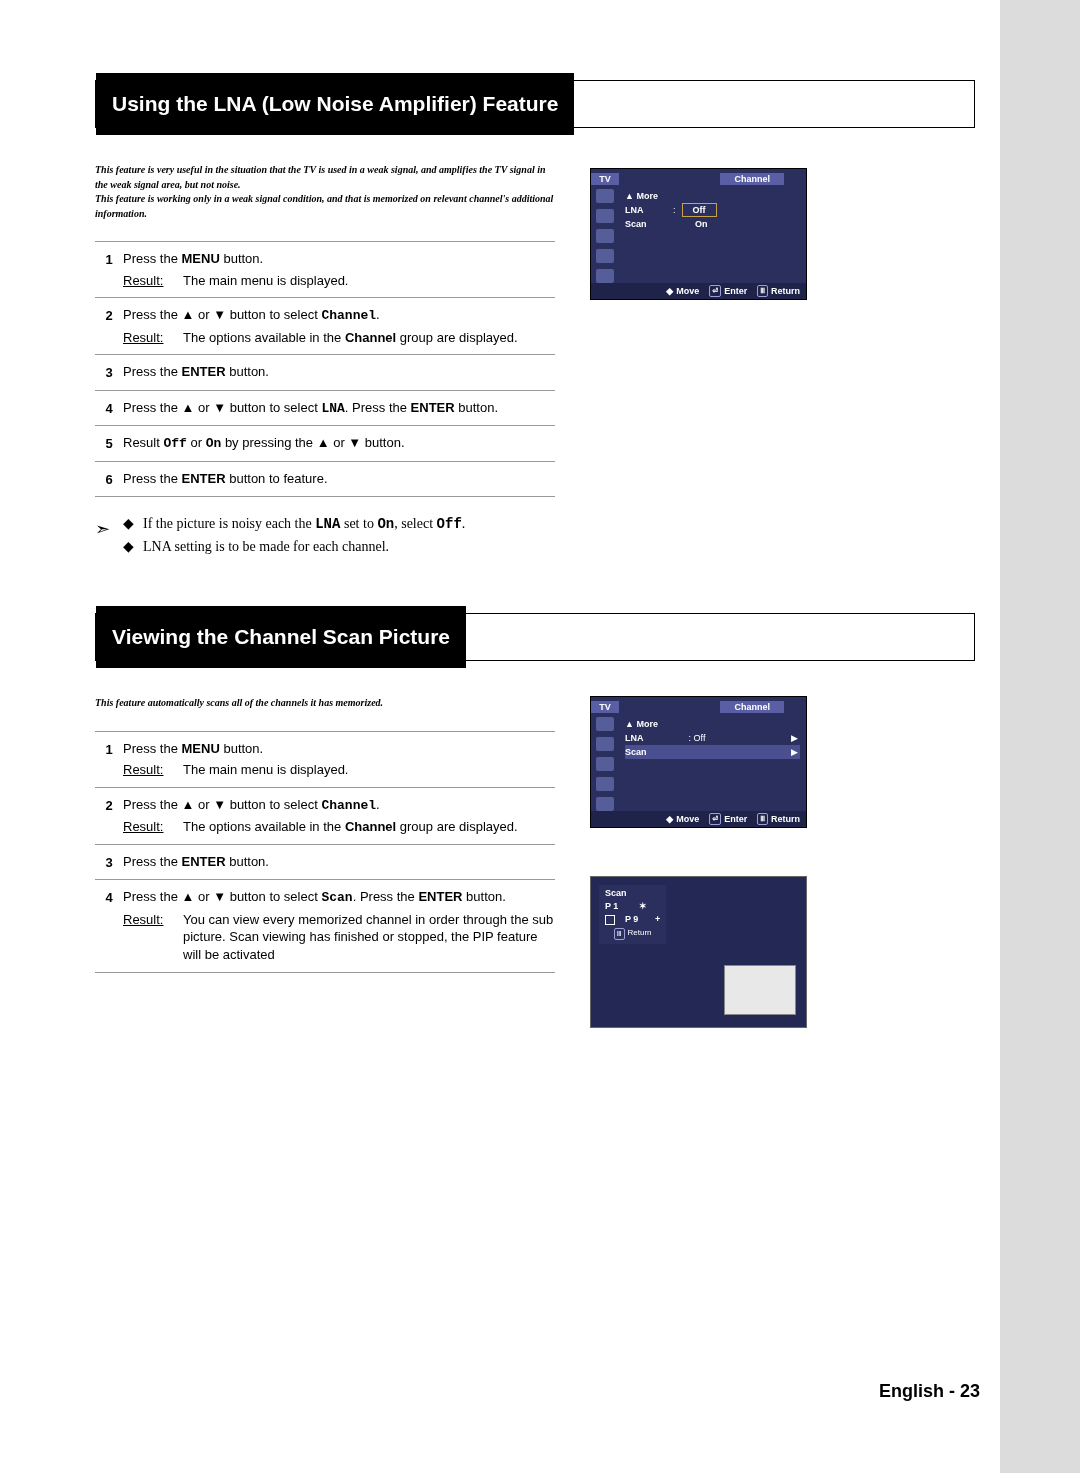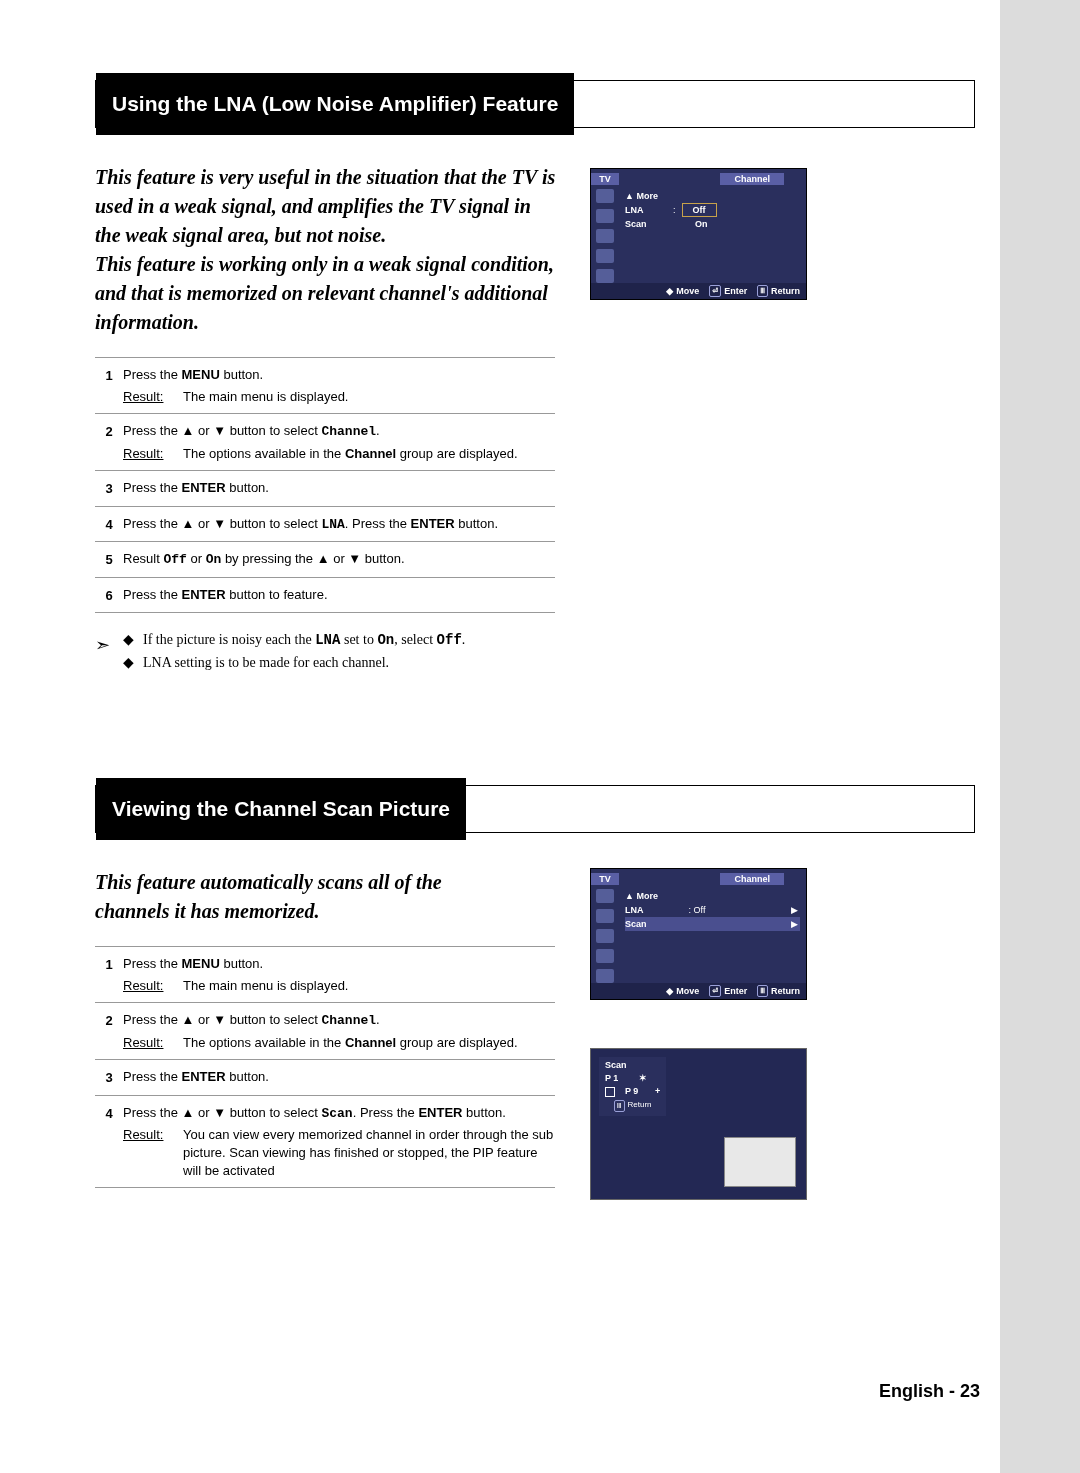--- a/index.html
+++ b/index.html
@@ -2,39 +2,39 @@
 <html><head>
 <meta charset="utf-8">
 <style>
   html,body{margin:0;padding:0;background:#fff;font-family:Arial,Helvetica,sans-serif;color:#000;font-size:13px;line-height:1.35}
   .page{width:1080px;min-height:1473px;position:relative;background:#fff}
   .sidebar-bg{position:absolute;right:0;top:0;width:80px;height:1473px;background:#dcdcdc}
   .content{position:absolute;left:95px;top:80px;width:880px}
   .section-head{border:1px solid #000;height:46px;display:flex;align-items:center;margin-bottom:35px}
   .section-head-black{background:#000;color:#fff;font-family:"Arial Black",Arial,sans-serif;font-weight:900;font-size:21px;padding:8px 16px;height:100%;display:flex;align-items:center}
   .section-head-white{flex:1}
-  .intro{font-family:Georgia,"Times New Roman",serif;font-style:italic;font-weight:bold;font-size:20px;line-height:1.45;max-width:465px;margin-bottom:20px}
+  .intro{font-family:Georgia,"Times New Roman",serif;font-style:italic;font-weight:bold;font-size:10px;line-height:1.45;max-width:465px;margin-bottom:20px}
   .steps{width:460px;font-size:13px}
   .step{display:flex;border-bottom:1px solid #999;padding:8px 0}
   .step:first-child{border-top:1px solid #999}
   .step-num{width:28px;font-weight:bold;text-align:center;flex-shrink:0;padding-top:1px}
   .step-body{flex:1}
   .step-line{margin:0 0 4px 0}
   .step-line:last-child{margin-bottom:0}
   .result-row{display:flex}
   .result-label{text-decoration:underline;width:60px;flex-shrink:0}
   .result-text{flex:1}
   .bold{font-weight:bold}
   .tt{font-family:"Courier New",monospace;font-weight:bold}
   .note-block{display:flex;margin-top:18px;font-family:Georgia,"Times New Roman",serif;font-size:14px;width:470px}
   .note-arrow{width:28px;font-size:18px;flex-shrink:0;padding-top:2px}
   .note-items{flex:1}
   .note-item{display:flex;margin-bottom:4px}
   .note-bullet{width:20px;flex-shrink:0}
-  .section2{margin-top:108px}
+  .section2{margin-top:52px}
   .footer{position:absolute;right:100px;bottom:70px;font-weight:bold;font-size:18px}
 
   
   .osd{position:absolute;width:215px;background:#2a2f5d;color:#fff;font-family:Arial,sans-serif;font-size:10px;border:1px solid #000}
   .osd-titlebar{display:flex;align-items:flex-end;height:16px}
   .osd-tv{background:#5a5fa5;color:#fff;font-weight:bold;width:28px;display:flex;align-items:center;justify-content:center;font-size:9px}
   .osd-spacer{flex:1}
   .osd-title{background:#5a5fa5;color:#fff;font-weight:bold;padding:0 14px;display:flex;align-items:center;font-size:9px}
   .osd-end{width:22px;background:linear-gradient(to right,#5a5fa5,#2a2f5d)}
   .osd-body{display:flex}

